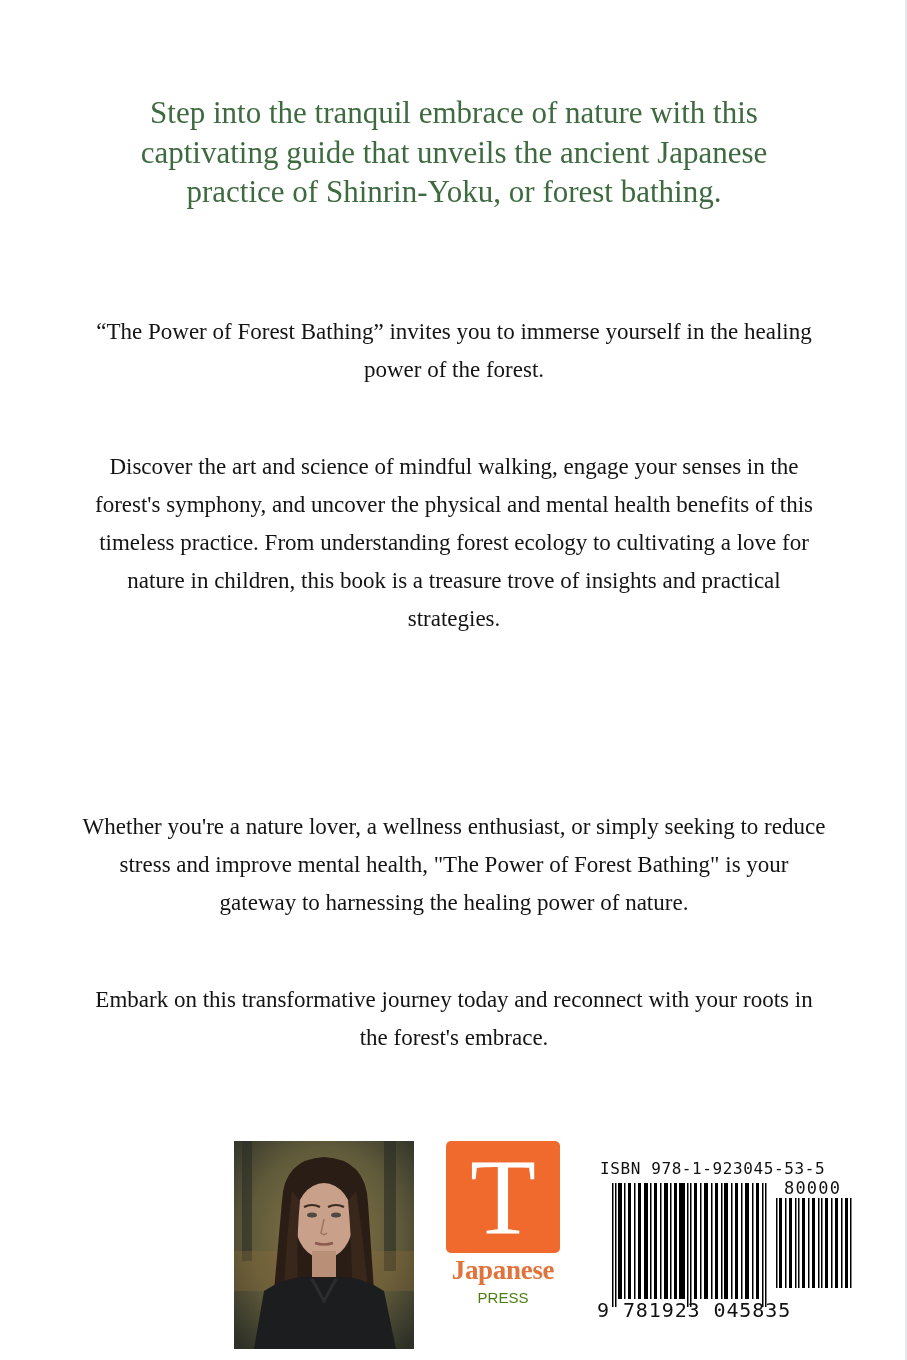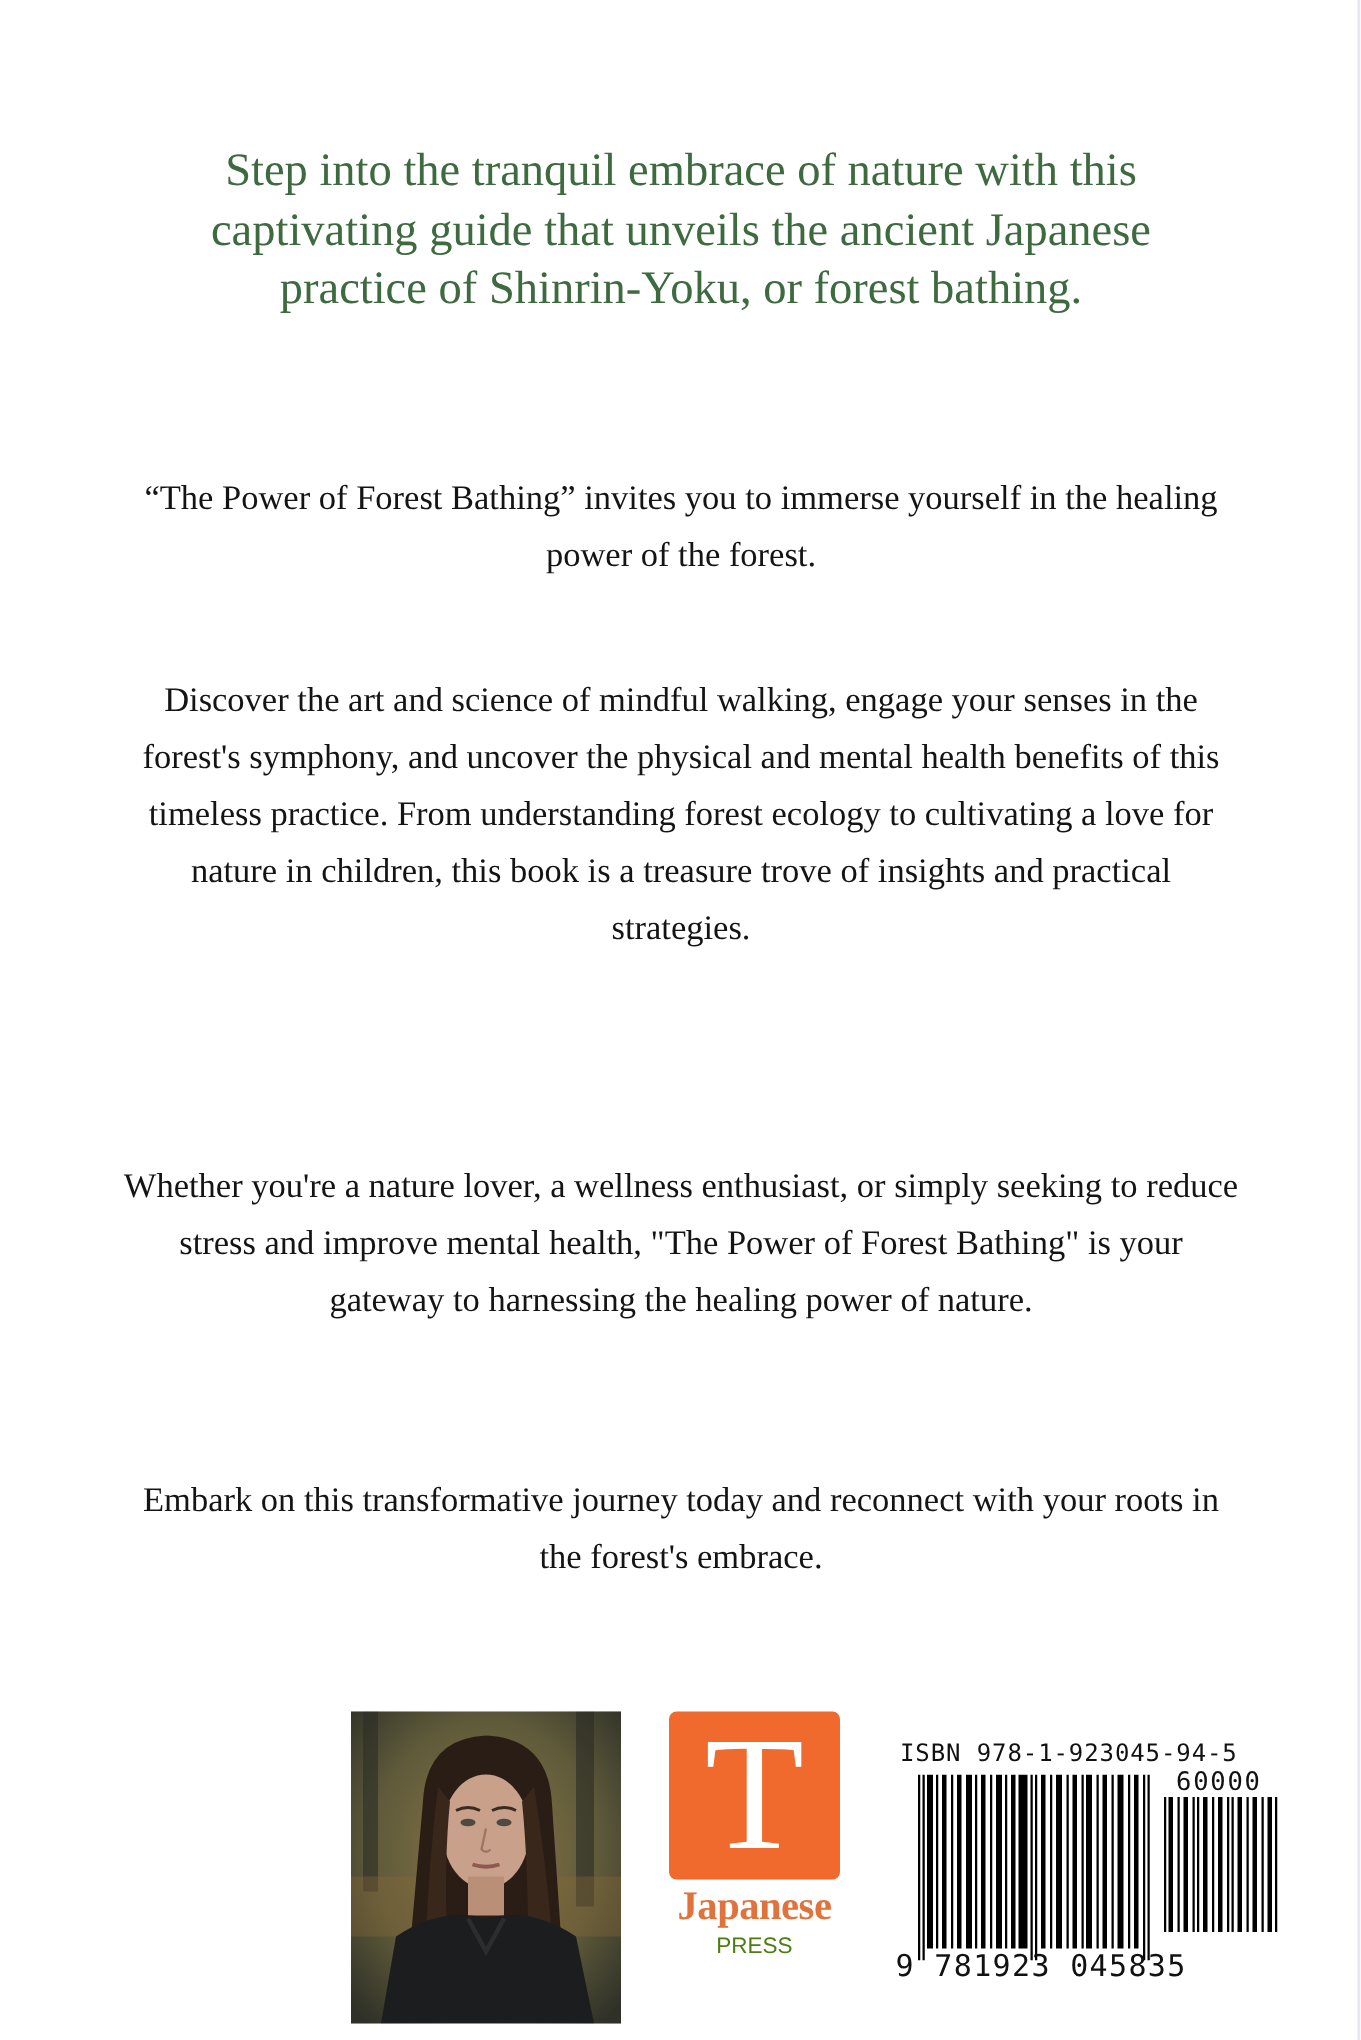--- a/index.html
+++ b/index.html
@@ -12,21 +12,21 @@
     position: absolute; left: 96px; width: 716px; top: 93px;
     color: #3d6a3e; font-family: "Liberation Serif", serif; font-weight: normal;
     font-size: 31px; line-height: 39.5px; text-align: center; margin: 0;
   }
   .para {
     position: absolute; left: 80px; width: 748px; margin: 0; color: #141414;
     font-family: "Liberation Serif", serif; font-size: 23px; line-height: 38.1px; text-align: center;
   }
   #p1 { top: 313px; }
   #p2 { top: 448px; }
-  #p3 { top: 772px; }
+  #p3 { top: 808px; }
   #p4 { top: 981px; }
 
   .author-photo {
     position: absolute; left: 234px; top: 1141px; width: 180px; height: 208px; overflow: hidden;
     background: linear-gradient(90deg, #3c3a30 0%, #5b5436 18%, #7a6a3e 40%, #6f6542 65%, #4a4832 85%, #3a3a30 100%);
   }
   .author-photo svg { display: block; }
 
   .logo-box {
     position: absolute; left: 446px; top: 1141px; width: 114px; height: 112px;
@@ -103,22 +103,22 @@
 
     <path d="M20 208 L30 150 Q60 130 90 138 Q120 130 150 150 L162 208 Z" fill="#1c1d1f"></path>
     <path d="M78 138 L90 160 L102 138" stroke="#2c2d30" stroke-width="3" fill="none"></path>
   </svg>
 </div>
 
 <div class="logo-box">T</div>
 <div class="logo-name">Japanese</div>
 <div class="logo-press">PRESS</div>
 
-<div class="isbn-label">ISBN 978-1-923045-94-5</div>
-<div class="addon-digits">60000</div>
+<div class="isbn-label">ISBN 978-1-923045-53-5</div>
+<div class="addon-digits">80000</div>
 
 <svg class="barcode-main" width="162" height="124" viewBox="0 0 162 124">
   <g fill="#000">
     <rect x="0" y="0" width="1.5" height="124"></rect>
     <rect x="3" y="0" width="1.5" height="124"></rect>
     <rect x="6" y="0" width="4" height="116"></rect>
     <rect x="12" y="0" width="1.5" height="116"></rect>
     <rect x="16" y="0" width="3" height="116"></rect>
     <rect x="22" y="0" width="1.5" height="116"></rect>
     <rect x="26" y="0" width="3" height="116"></rect>

